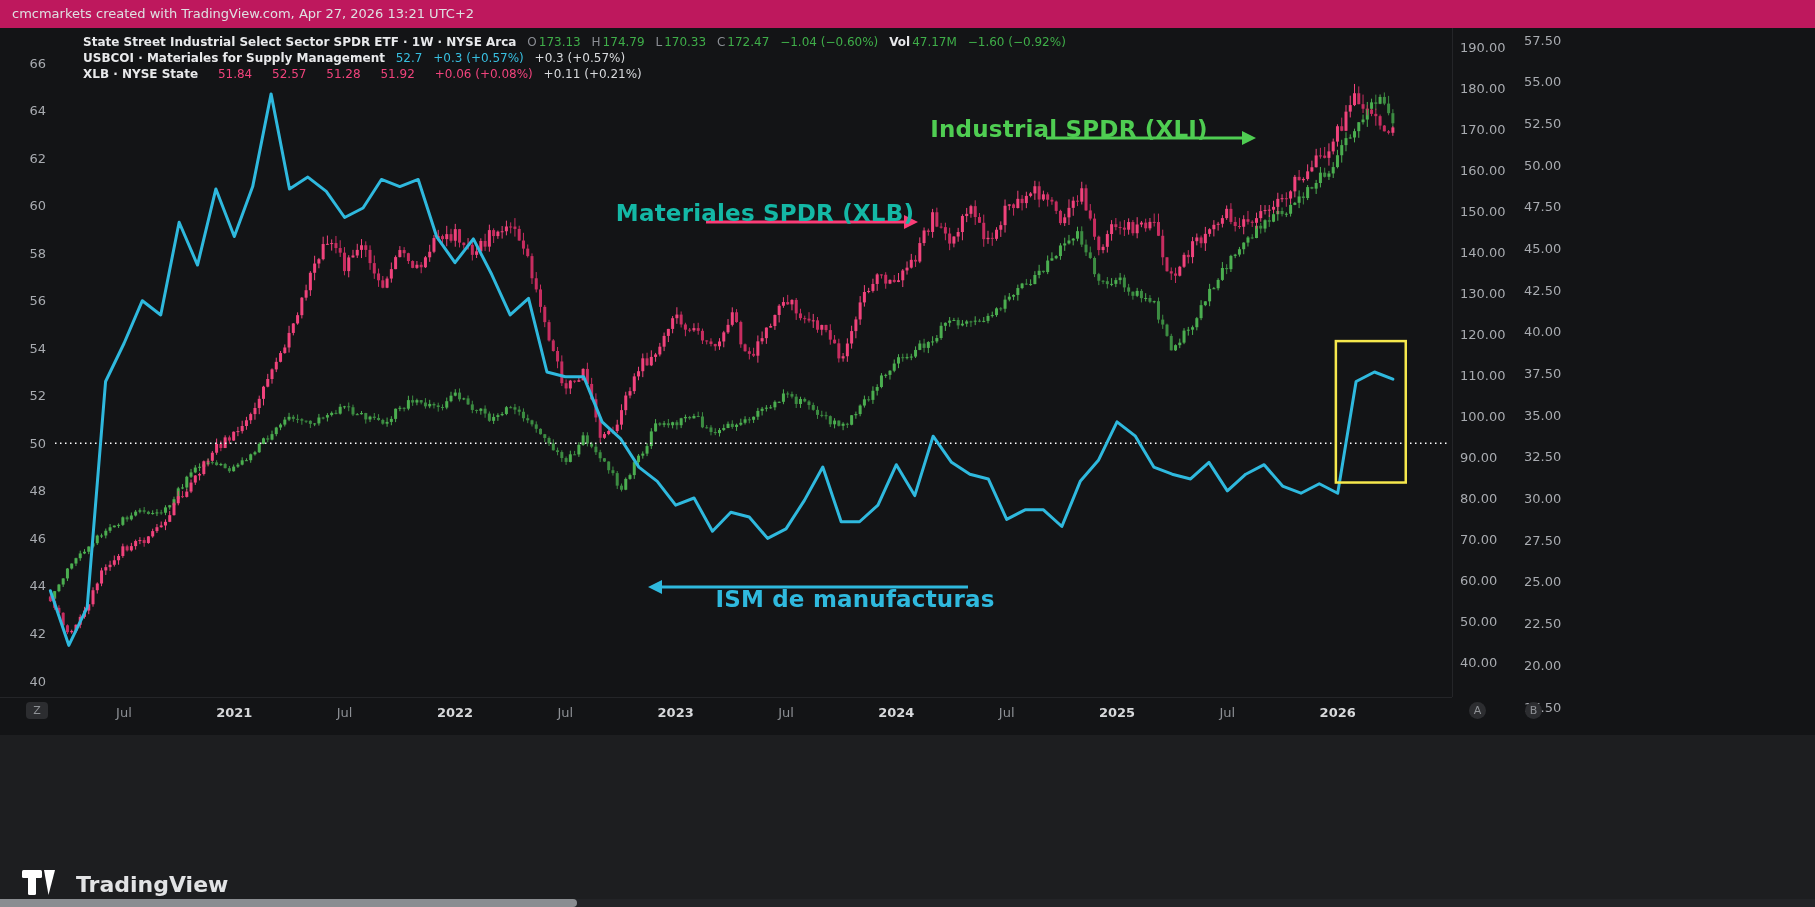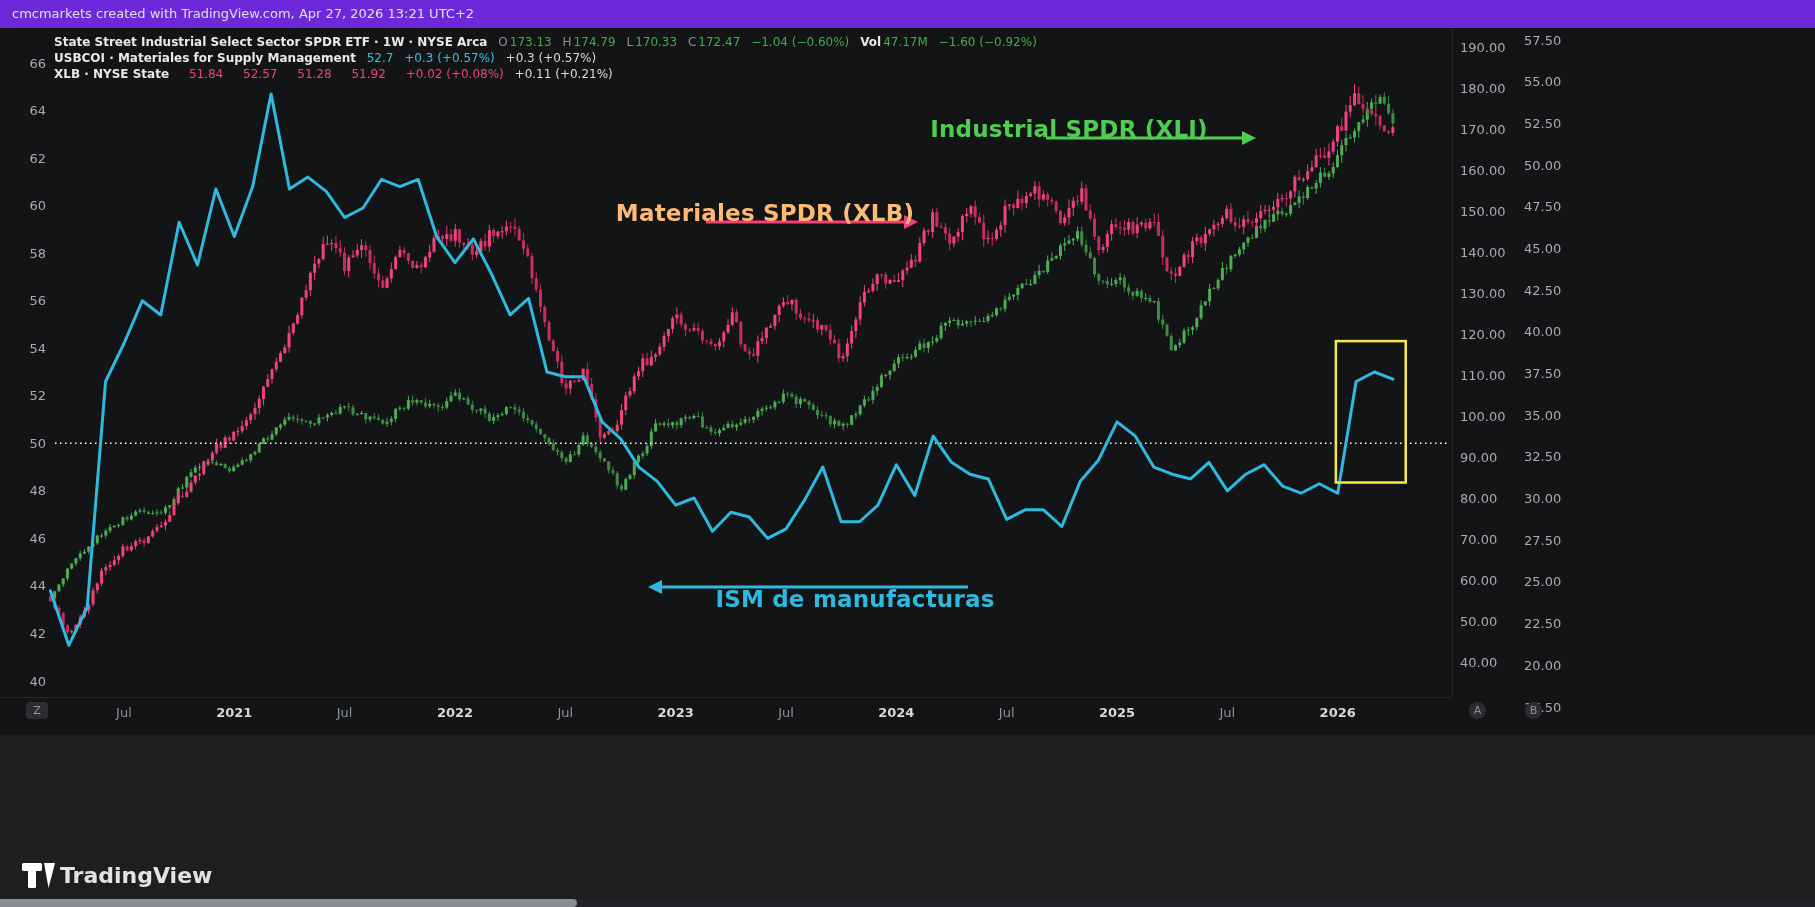--- a/index.html
+++ b/index.html
@@ -3,29 +3,29 @@
 <meta charset="utf-8">
 <style>
   html,body{margin:0;padding:0;}
   body{
     width:1815px;height:907px;position:relative;overflow:hidden;
     background:#1d1e20;
     font-family:"DejaVu Sans","Liberation Sans",sans-serif;
   }
   .topbar{
     position:absolute;top:0;left:0;width:1815px;height:28px;
-    background:#6d28d9;color:#dfe0e2;font-size:13px;line-height:28px;
+    background:#be185d;color:#dfe0e2;font-size:13px;line-height:28px;
     padding-left:12px;box-sizing:border-box;white-space:nowrap;
   }
   .chart-panel{
     position:absolute;top:28px;left:0;width:1815px;height:707px;
     background:#131416;overflow:hidden;
   }
   #chart-svg{position:absolute;top:0;left:0;}
-  .legend{position:absolute;top:6px;left:54px;font-size:12px;white-space:nowrap;}
+  .legend{position:absolute;top:6px;left:83px;font-size:12px;white-space:nowrap;}
   .lrow{height:16px;line-height:16px;}
   .lt{color:#e8e9eb;font-weight:bold;}
   .ll{color:#8b8e94;margin-left:7px;}
   .lv{margin-left:2px;}
   .sp{margin-left:7px;}
   .g{color:#3fae49;}
   .c{color:#38bfe0;margin-top:12px;}
   .p{color:#f0437c;margin-left:16px;}
   .w{color:#d8dadd;}
   .anno{
@@ -38,21 +38,21 @@
   .badge{
     position:absolute;background:#2c2d30;color:#8f9296;
     font-size:11px;text-align:center;
   }
   .z-badge{left:26px;top:674px;width:22px;height:17px;line-height:17px;border-radius:4px;}
   .ab-badge{width:17px;height:17px;line-height:17px;border-radius:50%;}
   .a-badge{left:1469px;top:674px;}
   .b-badge{left:1525px;top:674px;}
   .footer{
     position:absolute;left:22px;top:853px;height:44px;
-    display:flex;align-items:center;gap:4px;
+    display:flex;align-items:flex-end;gap:20px;
   }
   .logo-text{font-size:22px;font-weight:bold;color:#e2e3e5;}
   .scroll-track{position:absolute;left:0;bottom:0;width:1815px;height:8px;background:#232427;}
   .scroll-thumb{position:absolute;left:0;bottom:0;width:577px;height:8px;background:#8a8d91;border-radius:0 4px 4px 0;}
 </style>
 </head>
 <body>
 
 <div class="topbar">
   <span>cmcmarkets created with TradingView.com, Apr 27, 2026 13:21 UTC+2</span>
@@ -1412,27 +1412,27 @@
       <span class="c sp">52.7</span>
       <span class="c sp">+0.3 (+0.57%)</span>
       <span class="w sp">+0.3 (+0.57%)</span>
     </div>
     <div class="lrow">
       <span class="lt">XLB · NYSE State</span>
       <span class="p sp">51.84</span>
       <span class="p sp">52.57</span>
       <span class="p sp">51.28</span>
       <span class="p sp">51.92</span>
-      <span class="p sp">+0.02 (+0.08%)</span>
+      <span class="p sp">+0.06 (+0.08%)</span>
       <span class="w sp">+0.11 (+0.21%)</span>
     </div>
   </div>
 
   <div class="anno anno-xli" style="color: rgb(79, 205, 82);">Industrial SPDR (XLI)</div>
-  <div class="anno anno-xlb" style="color: #fdba74;">Materiales SPDR (XLB)</div>
+  <div class="anno anno-xlb" style="color: #14b8a6;">Materiales SPDR (XLB)</div>
   <div class="anno anno-ism" style="color: rgb(47, 185, 222);">ISM de manufacturas</div>
 
   <div class="badge z-badge">Z</div>
   <div class="badge ab-badge a-badge">A</div>
   <div class="badge ab-badge b-badge">B</div>
 </div>
 
 <div class="footer">
   <svg width="34" height="30" viewBox="0 0 34 30">
     <rect x="0" y="3" width="20" height="8" rx="1.5" fill="#ffffff"></rect>

